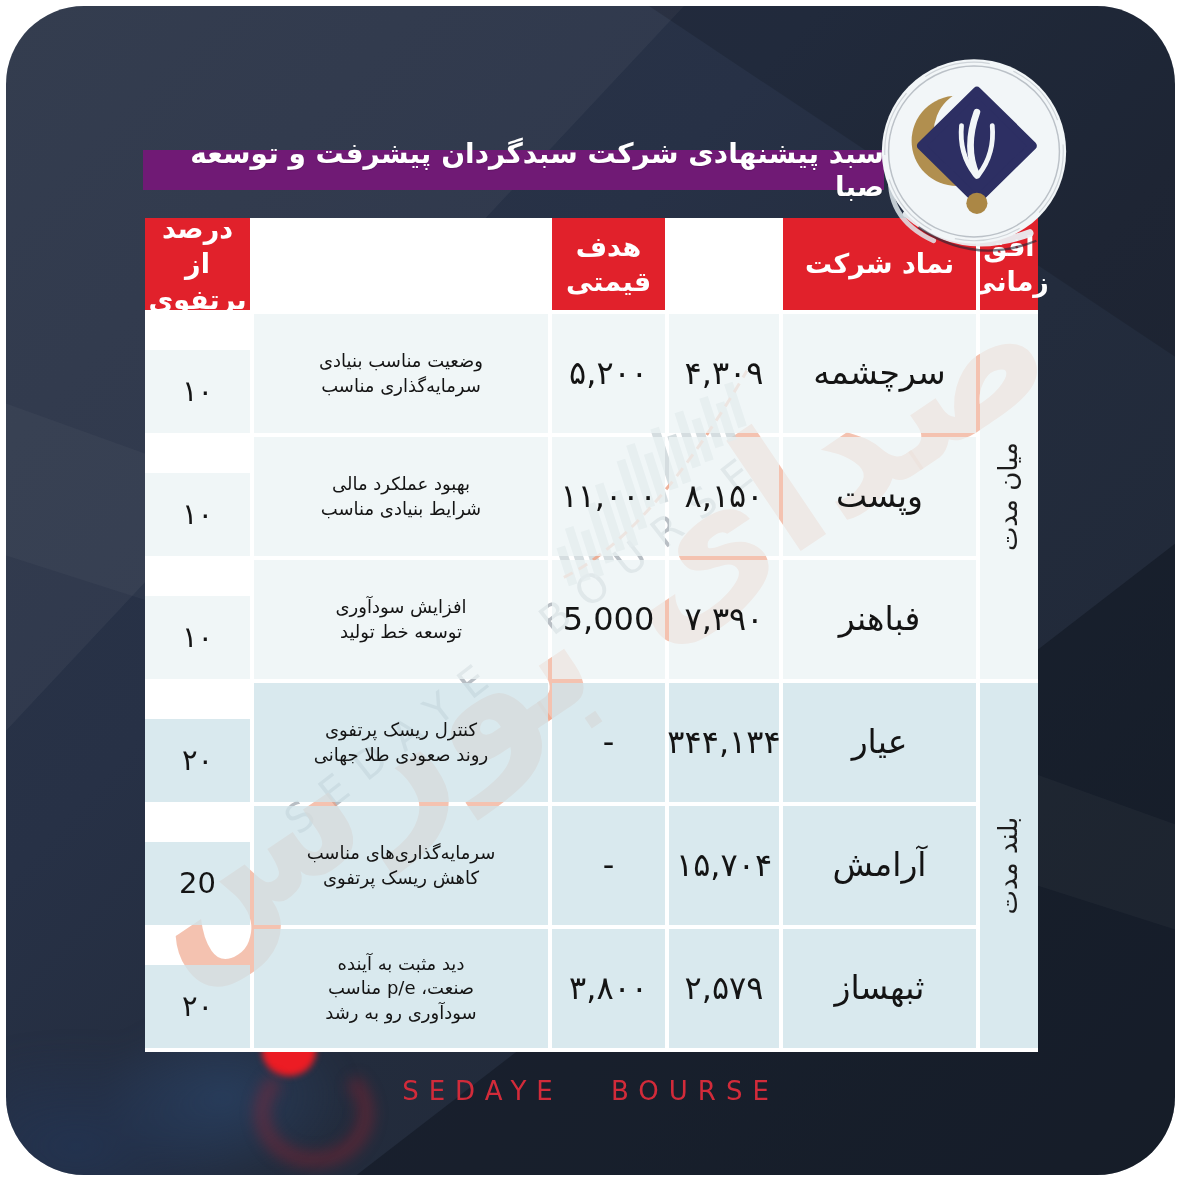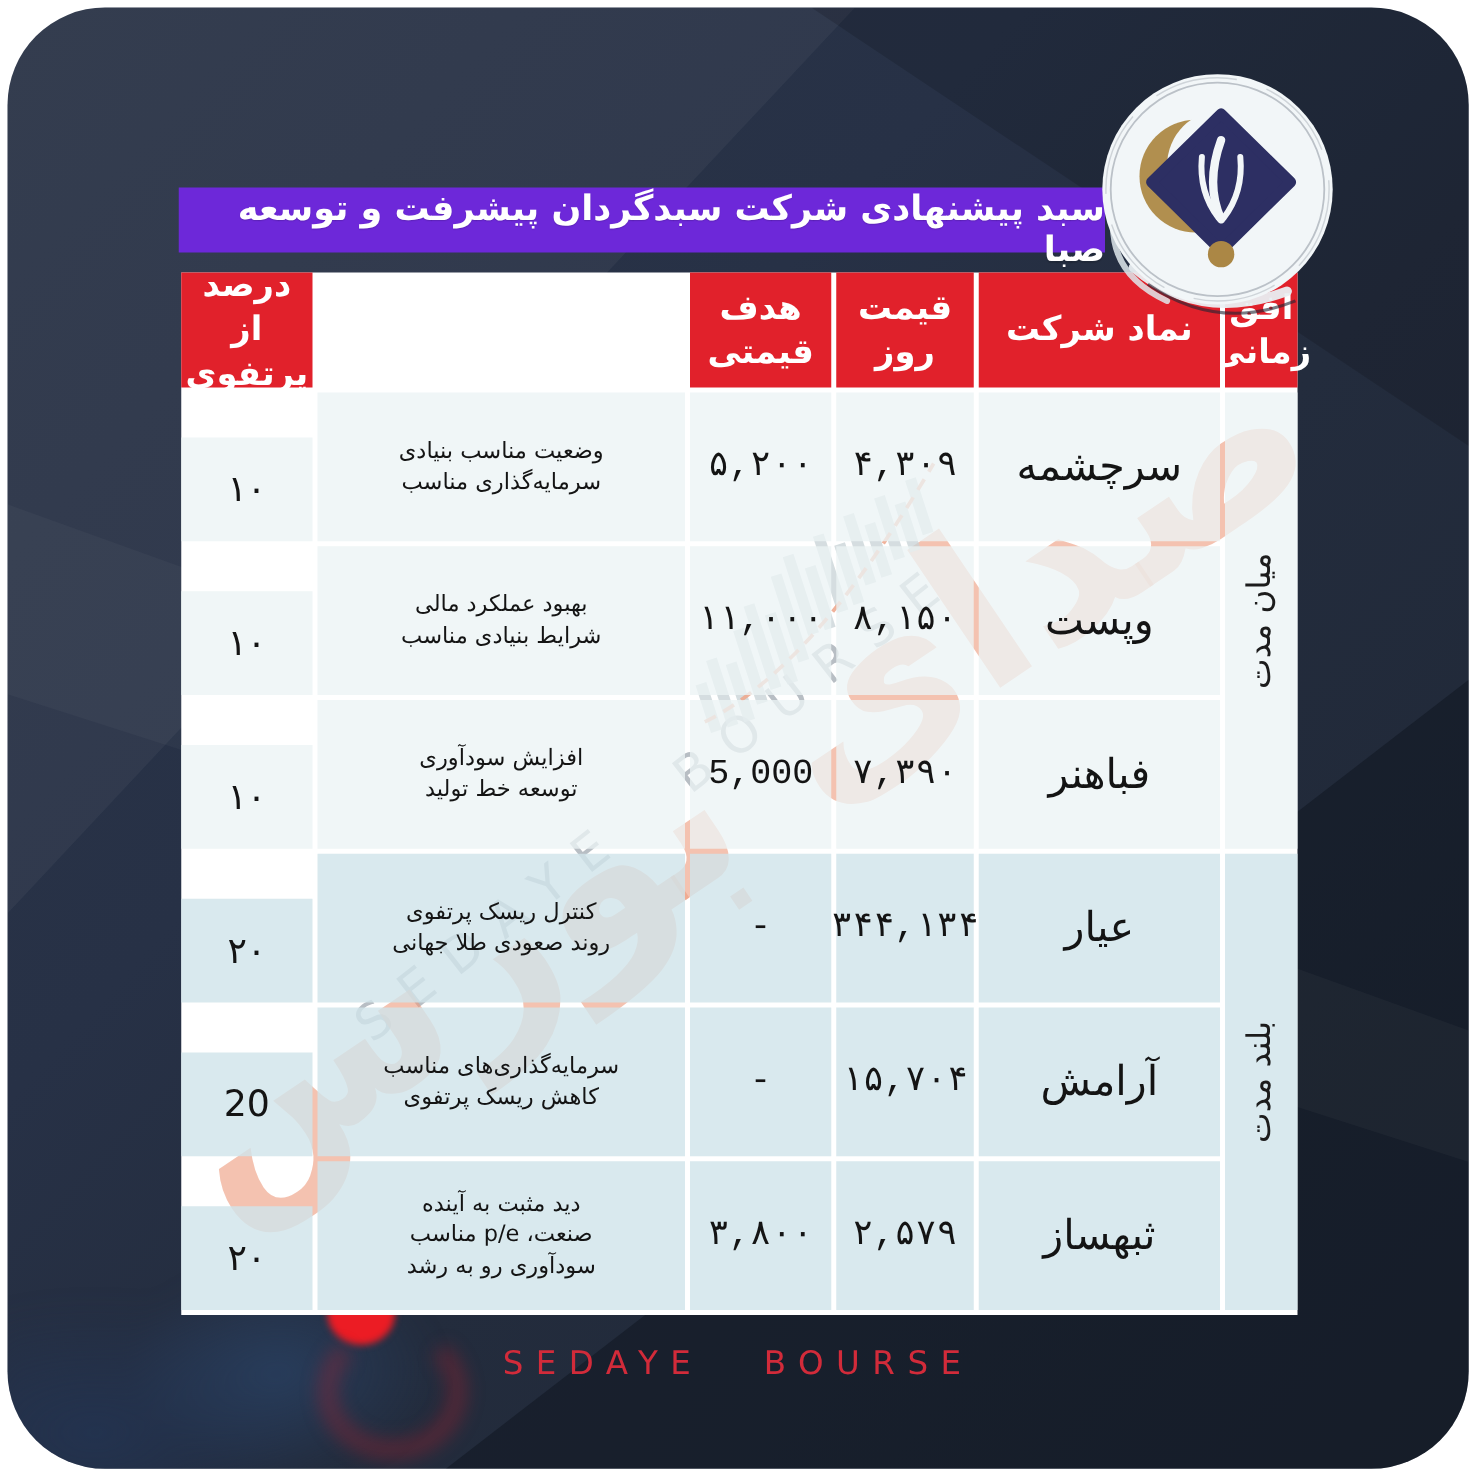--- a/index.html
+++ b/index.html
@@ -22,22 +22,22 @@
         background:
           radial-gradient(180px 120px at 230px 90px, rgba(44,74,115,0.55), rgba(44,74,115,0) 70%),
           radial-gradient(260px 140px at 80px 140px, rgba(34,56,94,0.5), rgba(34,56,94,0) 75%);
         filter:blur(10px);}
   .red-dot{position:absolute;left:256px;top:1020px;width:54px;height:50px;border-radius:50%;
         background:#ec1c24;filter:blur(3px);}
   .red-ring{position:absolute;left:248px;top:1052px;width:120px;height:110px;border-radius:50%;
         border:16px solid rgba(190,30,45,0.30);border-top-color:transparent;filter:blur(7px);}
 
   
-  .titlebar{position:absolute;left:143px;top:150px;width:741px;height:52px;background:#6d28d9;
-        display:flex;justify-content:center;z-index:4;}
+  .titlebar{position:absolute;left:143px;top:150px;width:741px;height:40px;background:#701a75;
+        display:flex;align-items:center;justify-content:center;z-index:4;}
   .titlebar span{direction:rtl;color:#ffffff;font-size:28px;font-weight:bold;letter-spacing:0.5px;
         text-shadow:0 1px 1px rgba(0,0,0,0.15);}
 
   
   .table-area{position:absolute;left:145px;top:218px;width:893px;height:834px;z-index:3;}
   .backdrop{position:absolute;inset:0;background:#ffffff;}
 
   .wm{position:absolute;pointer-events:none;}
   .wm-latin{left:-30px;top:400px;width:820px;text-align:center;
         transform:rotate(-38deg);transform-origin:center;
@@ -50,21 +50,21 @@
   .grid{position:relative;display:grid;direction:rtl;
         grid-template-columns:58px 193px 110px 113px 294px 1fr;
         grid-template-rows:92px repeat(6,119px);
         gap:4px;width:100%;}
   .cell{display:flex;align-items:center;justify-content:center;text-align:center;
         color:#141414;line-height:1.35;}
   .c-head{background:#e1212b;color:#ffffff;font-weight:bold;font-size:27px;white-space:pre-line;line-height:1.3;}
   .c-a{background:rgba(236,244,245,0.78);}
   .c-b{background:rgba(209,228,234,0.82);}
   .c-sym{font-size:33px;}
-  .c-num{font-size:28px;font-family:Liberation Mono, monospace;}
+  .c-num{font-size:32px;}
   .c-desc{font-size:18px;white-space:pre-line;padding:4px 6px;}
   .c-pct{font-size:29px;margin-top:36px;}
   .c-horizon span{transform:rotate(-90deg);white-space:nowrap;font-size:26px;color:#1c1c1c;}
 
   
   .footer-brand{position:absolute;left:0;right:0;top:1076px;text-align:center;z-index:4;
         color:#d22b3a;font-size:26px;letter-spacing:10px;word-spacing:30px;direction:ltr;}
 
   
   .logo{position:absolute;left:878px;top:52px;width:192px;height:222px;z-index:10;}
@@ -113,22 +113,20 @@
           <rect x="214" y="16" width="9" height="46"></rect>
       </g>
       <path d="M2 150 C70 140 150 90 240 10" fill="none" stroke="#eb9b7c" stroke-width="3" stroke-dasharray="10 7" opacity="0.9"></path>
     </svg>
 
     <div class="grid">
 
       <div class="cell c-head" style="grid-column:1;grid-row:1">افق
 زمانی</div>
       <div class="cell c-head" style="grid-column:2;grid-row:1">نماد شرکت</div>
-      <div class="cell c-head" style="grid-column:3;grid-row:1">قیمت
-روز</div>
       <div class="cell c-head" style="grid-column:4;grid-row:1">هدف
 قیمتی</div>
       <div class="cell c-head" style="grid-column:6;grid-row:1">درصد از
 پرتفوی</div>
 
       <div class="cell c-a c-horizon" style="grid-column:1;grid-row:2/span 3">
         <span>میان مدت</span>
       </div>
       <div class="cell c-b c-horizon" style="grid-column:1;grid-row:5/span 3">
         <span>بلند مدت</span>

